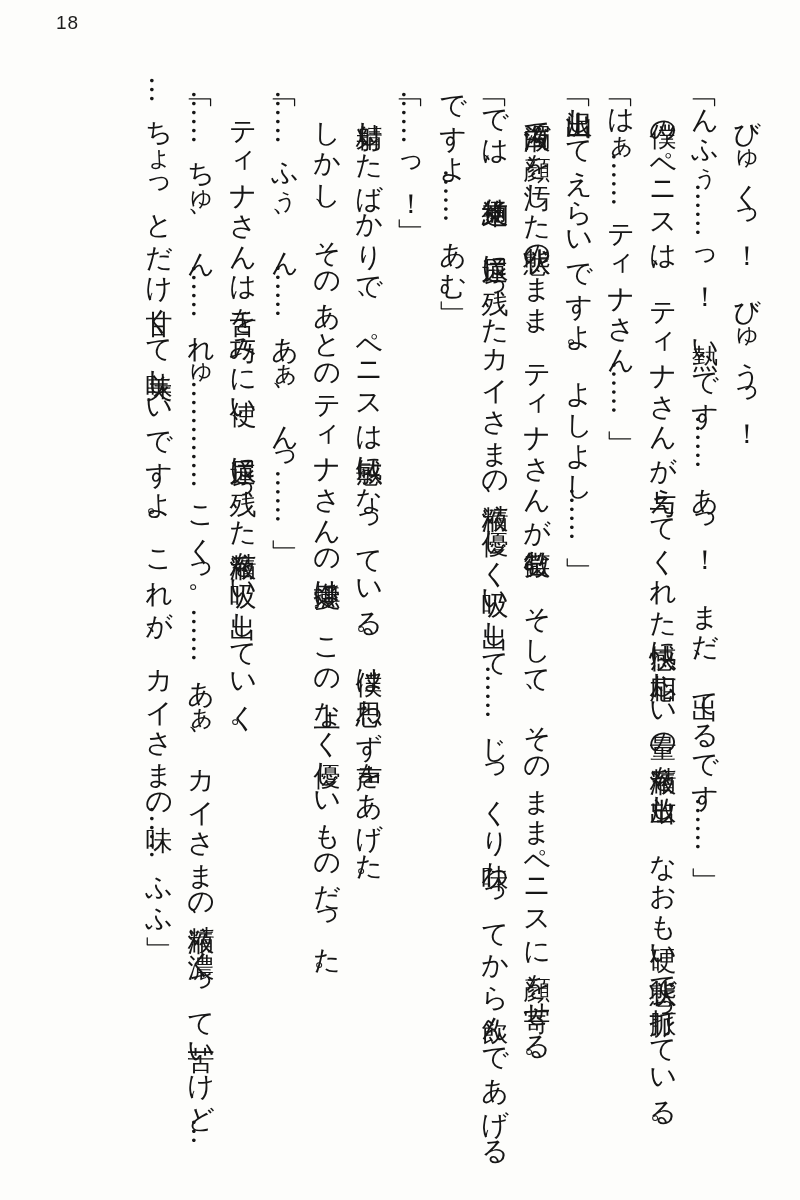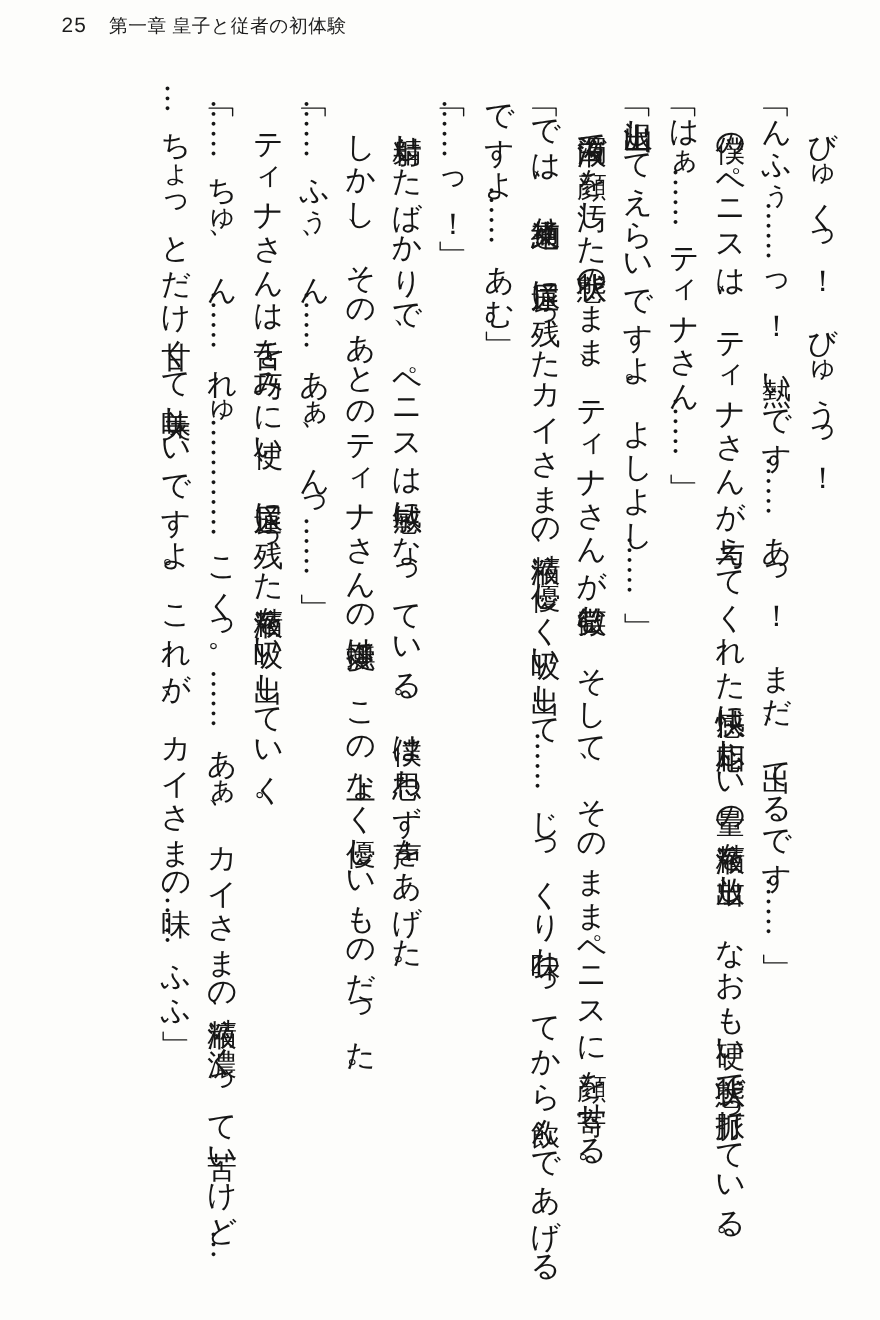--- a/index.html
+++ b/index.html
@@ -53,22 +53,21 @@
   }
   
   .paragraph.dialogue {
     text-indent: 0.5em;
   }
 </style>
 </head>
 <body>
 
 <header class="page-header">
-  <span class="page-num">25</span>
-  <span class="chapter">第一章 皇子と従者の初体験</span>
+  <span class="page-num">18</span>
 </header>
 
 <main class="text-block">
   <p class="paragraph">びゅくっ！　びゅうっ！</p>
   <p class="paragraph dialogue">「んふぅ……っ！　熱いです……あっ！　まだ、出てるです……」</p>
   <p class="paragraph">僕のペニスは、ティナさんが与えてくれた快感に相応しい量の精液を放出し、なおも硬い状態で脈打っている。</p>
   <p class="paragraph dialogue">「はぁ……ティナさん……」</p>
   <p class="paragraph dialogue">「沢山出してえらいですよ。よしよし……」</p>
   <p class="paragraph">白濁液で顔を汚した状態のまま、ティナさんが微笑む。そして、そのままペニスに顔を寄せる。</p>
   <p class="paragraph dialogue">「では、約束通り、尿道に残ったカイさまの精液、優しく吸い出して……じっくり味わってから飲んであげるですよ……あむ」</p>

